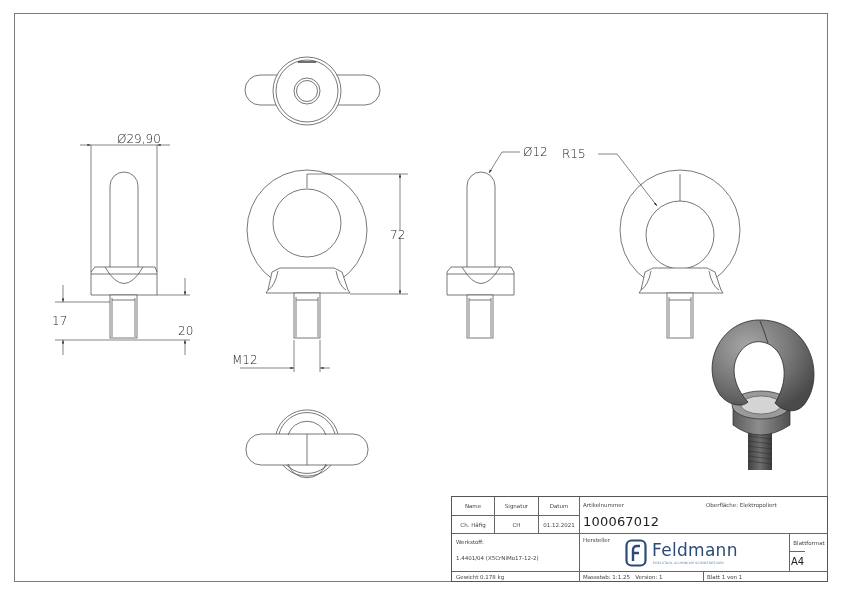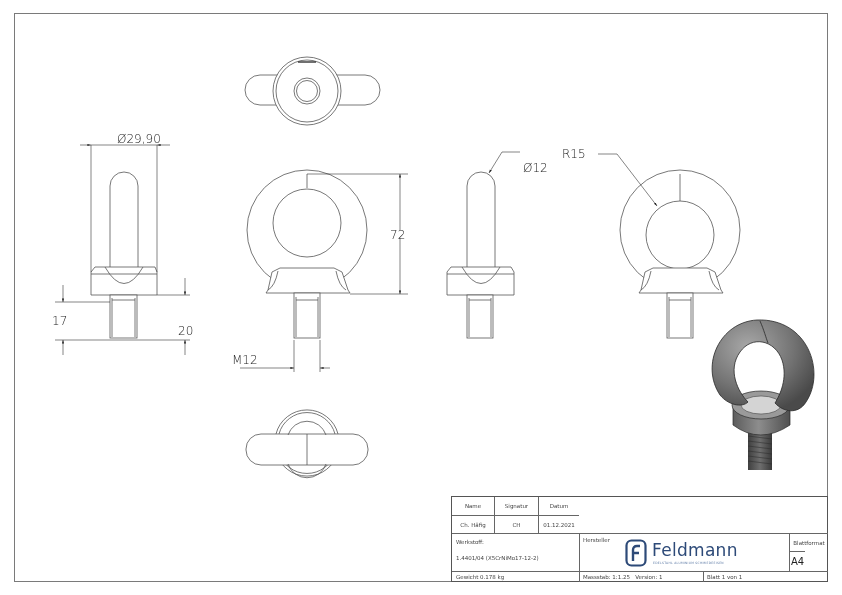--- a/index.html
+++ b/index.html
@@ -161,40 +161,45 @@
     <path d="M757,320 C720,322 700,365 720,395 C728,405 742,408 748,402 C738,392 727,370 740,352 C752,335 775,340 782,360 C788,378 780,395 775,403 C783,412 798,415 806,402 C826,372 808,318 757,320 Z" fill="url(#ringGrad)" stroke="#2a2a2a" stroke-width="0.8"></path>
     <path d="M760,321 C764,330 766,338 768,343" stroke="#2a2a2a" stroke-width="0.8" fill="none"></path>
   </g>
 </svg>
 
 <span class="dimtext" style="left:101px;top:132px;margin-left:16px;">Ø29,90</span>
 <span class="dimtext" style="left:52px;top:314px;">17</span>
 <span class="dimtext" style="left:178px;top:324px;">20</span>
 <span class="dimtext" style="left:390px;top:228px;">72</span>
 <span class="dimtext" style="left:232px;top:353px;">M12</span>
-<span class="dimtext" style="left:523px;top:145px;margin-top:16px;">Ø12</span>
+<span class="dimtext" style="left:523px;top:145px;">Ø12</span>
 <span class="dimtext" style="left:562px;top:147px;">R15</span>
 
 <div class="tb">
 
   <div class="cell center small" style="left:0;top:0;width:42px;height:18px;">Name</div>
   <div class="cell center small bl" style="left:42px;top:0;width:44px;height:18px;">Signatur</div>
   <div class="cell center small bl" style="left:86px;top:0;width:41px;height:18px;">Datum</div>
 
   <div class="cell center small bt" style="left:0;top:18px;width:42px;height:18px;">Ch. Häfig</div>
   <div class="cell center small bt bl" style="left:42px;top:18px;width:44px;height:18px;">CH</div>
   <div class="cell center small bt bl" style="left:86px;top:18px;width:41px;height:18px;">01.12.2021</div>
 
   <div class="cell bt" style="left:0;top:36px;width:127px;height:38px;">
     <div class="small" style="position:absolute;left:4px;top:5px;">Werkstoff:</div>
     <div class="small" style="position:absolute;left:4px;top:21px;">1.4401/04 (X5CrNiMo17-12-2)</div>
   </div>
 
   <div class="cell bt small" style="left:0;top:74px;width:127px;height:11px;padding:2px 4px;">Gewicht 0.178 kg</div>
 
+  <div class="cell bl" style="left:127px;top:0;width:249px;height:36px;">
+    <div class="small" style="position:absolute;left:3px;top:5px;">Artikelnummer</div>
+    <div class="small" style="position:absolute;left:126px;top:5px;"><span>Oberfläche:</span> <span>Elektropoliert</span></div>
+    <div class="big" style="position:absolute;left:3px;top:17px;">100067012</div>
+  </div>
   <div class="cell bl bt" style="left:127px;top:36px;width:210px;height:38px;">
     <div class="small" style="position:absolute;left:3px;top:3px;">Hersteller</div>
     <svg style="position:absolute;left:45px;top:5px;" width="22" height="28">
       <rect x="1.5" y="1.5" width="19" height="25" rx="5" fill="none" stroke="#2d4a78" stroke-width="2.2"></rect>
       <path d="M8,22 L8,11 Q8,7 12,7 L15,7 M8,14 L14,14" fill="none" stroke="#2d4a78" stroke-width="2.4"></path>
     </svg>
     <div class="logo-text" style="position:absolute;left:72px;top:6px;">Feldmann</div>
     <div class="logo-sub" style="position:absolute;left:73px;top:27px;">EDELSTAHL ALUMINIUM SCHMIEDEEISEN</div>
   </div>
   <div class="cell bl bt center small" style="left:337px;top:36px;width:39px;height:18px;">Blattformat</div>

